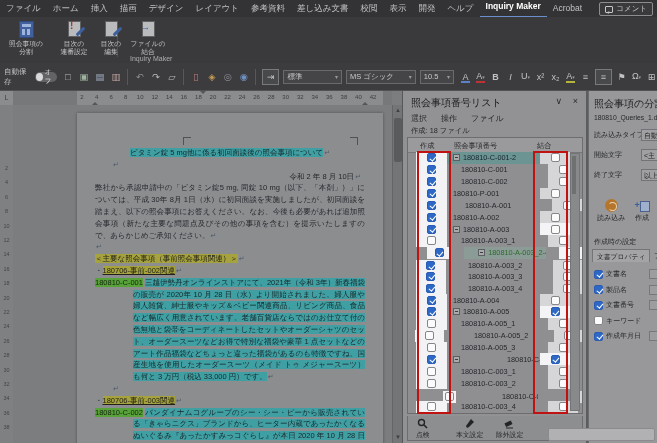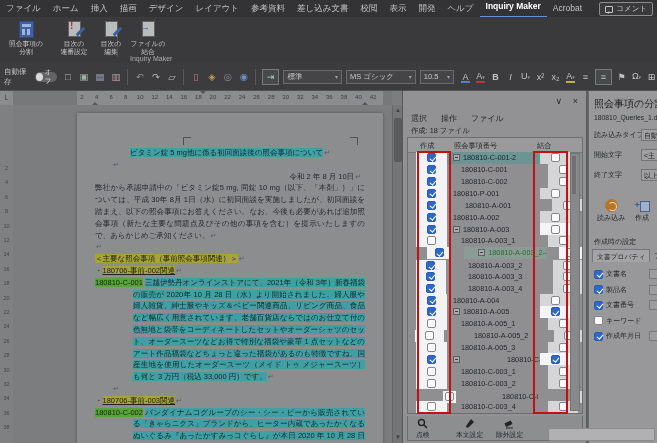--- a/index.html
+++ b/index.html
@@ -320,20 +320,21 @@
   </div>
 </div>
 
 <div class="abs" id="docsb">
   <div class="arr" style="top:0">▲</div>
   <div class="thumb"></div>
   <div class="arr" style="bottom:0">▼</div>
 </div>
 
 <div class="abs" id="pane">
+  <div id="pane-title">照会事項番号リスト</div>
   <div class="pane-ic" style="right:24px">∨</div>
   <div class="pane-ic" style="right:8px">×</div>
   <div id="pane-menu">
       <span>選択</span>
       <span>操作</span>
       <span>ファイル</span>
     </div>
   <div id="pane-count">作成: 18 ファイル</div>
 
   <div id="list">

